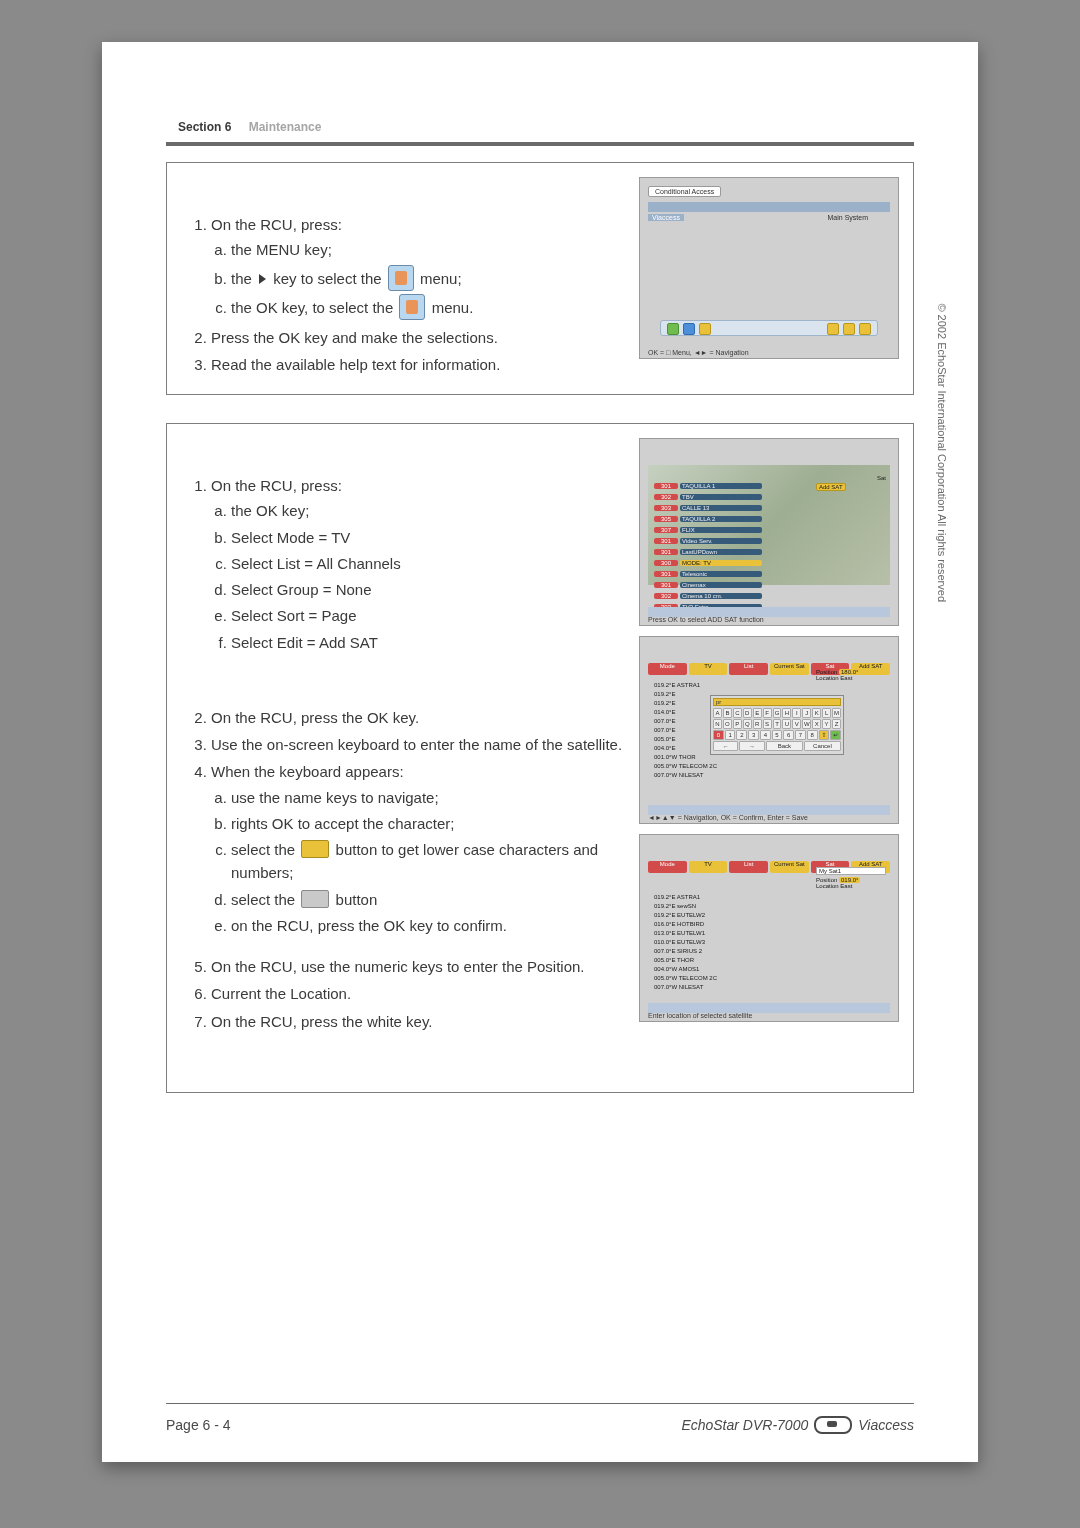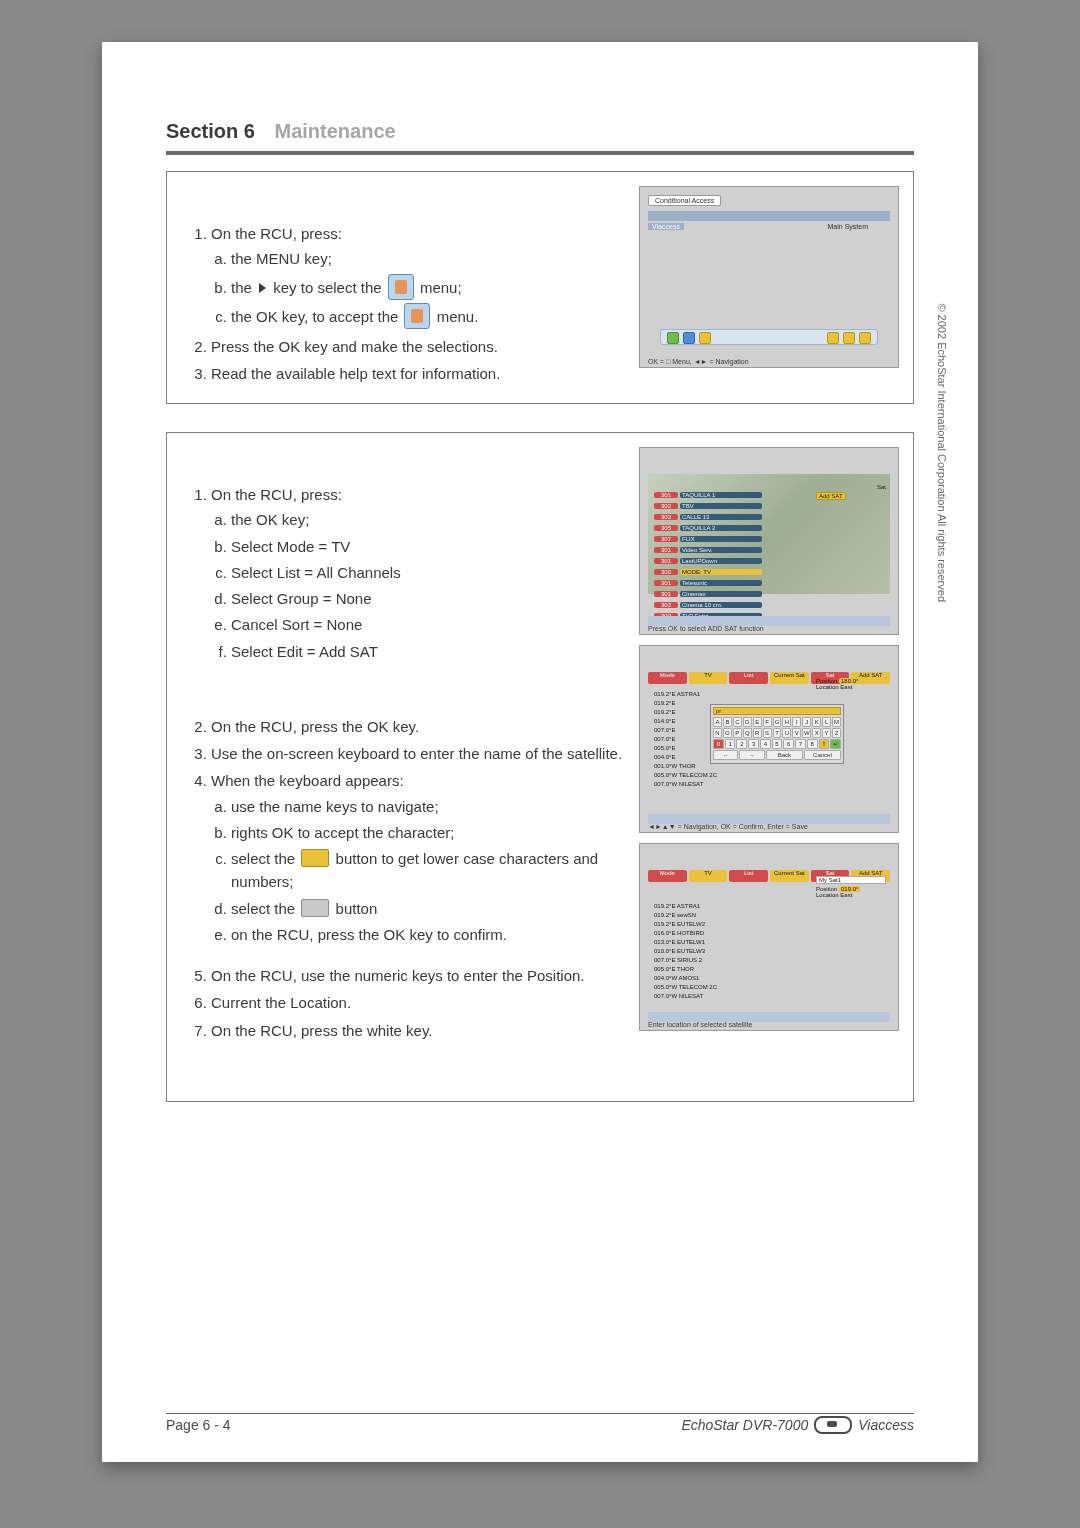--- a/index.html
+++ b/index.html
@@ -26,22 +26,23 @@
     box-shadow: 0 6px 16px rgba(0,0,0,0.35);
   }
   .content {
     position: absolute;
     left: 64px;
     right: 64px;
     top: 78px;
     bottom: 70px;
   }
   .section-label {
-    font-size: 20px;
+    font-size: 12px;
     font-weight: bold;
+    margin-left: 12px;
   }
   .section-label .grey {
     color: #a6a6a6;
     margin-left: 14px;
     font-weight: bold;
   }
   .hr-thick {
     border: none;
     border-top: 4px solid #6a6a6a;
     margin: 8px 0 16px 0;
@@ -200,21 +201,21 @@
     position:absolute; left:14px; top:58px; width:110px; font-size:6px; color:#1a1a1a;
   }
   .ui-shot .satlist div { white-space:nowrap; line-height:9px; }
 
   .footer {
     position: absolute;
     left: 64px; right: 64px; bottom: 28px;
     display: flex; justify-content: space-between; align-items: center;
     font-size: 14px;
     border-top: 1px solid #6a6a6a;
-    padding-top: 2px;
+    padding-top: 12px;
     color: #4a4a4a;
   }
   .footer .model { font-style: italic; display:flex; align-items:center; gap:6px; }
   .footer .logo {
     display:inline-block; width:34px; height:14px; border:2px solid #4a4a4a;
     border-radius:8px; position:relative;
   }
   .footer .logo::after{
     content:""; position:absolute; left:11px; top:3px; width:10px; height:6px;
     background:#4a4a4a; border-radius:2px;
@@ -255,21 +256,21 @@
               <ol class="sub">
                 <li>the MENU key;</li>
                 <li>
                   <span>the </span>
                   <span class="tri-right"></span>
                   <span> key to select the </span>
                   <span class="icon-box"></span>
                   <span> menu;</span>
                 </li>
                 <li>
-                  <span>the OK key, to accept the </span>
+                  <span>the OK key, to select the </span>
                   <span class="icon-box"></span>
                   <span> menu.</span>
                 </li>
               </ol>
             </li>
             <li>Press the OK key and make the selections.</li>
             <li>Read the available help text for information.</li>
           </ol>
         </div>
         <div class="screenshot-col">
@@ -295,21 +296,21 @@
       <div class="box" style="min-height:640px;">
         <div class="steps">
           <ol class="main">
             <li>
               <span>On the RCU, press:</span>
               <ol class="sub">
                 <li>the OK key;</li>
                 <li>Select Mode = TV</li>
                 <li>Select List = All Channels</li>
                 <li>Select Group = None</li>
-                <li>Cancel Sort = None</li>
+                <li>Select Sort = Page</li>
                 <li>Select Edit = Add SAT</li>
               </ol>
               <div style="height:42px;"></div>
             </li>
             <li>On the RCU, press the OK key.</li>
             <li>Use the on-screen keyboard to enter the name of the satellite.</li>
             <li>
               <span>When the keyboard appears:</span>
               <ol class="sub">
                 <li>use the name keys to navigate;</li>

